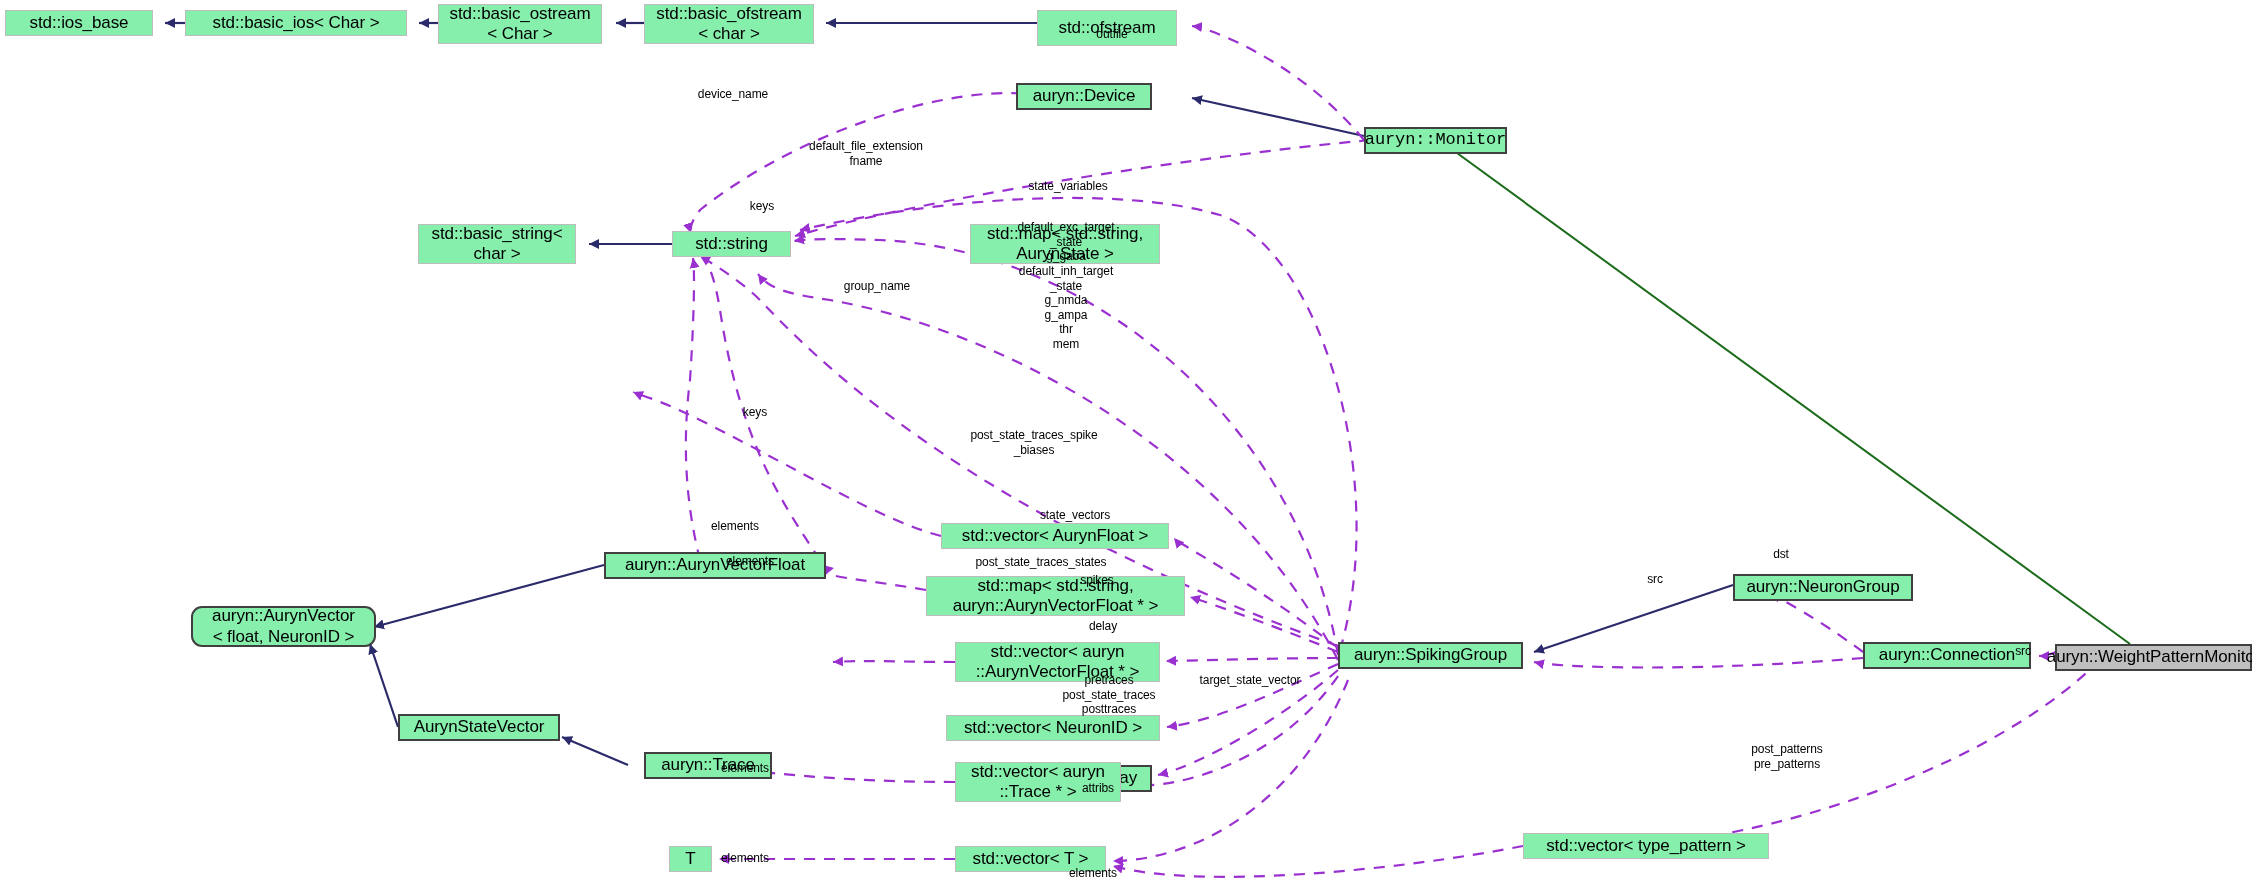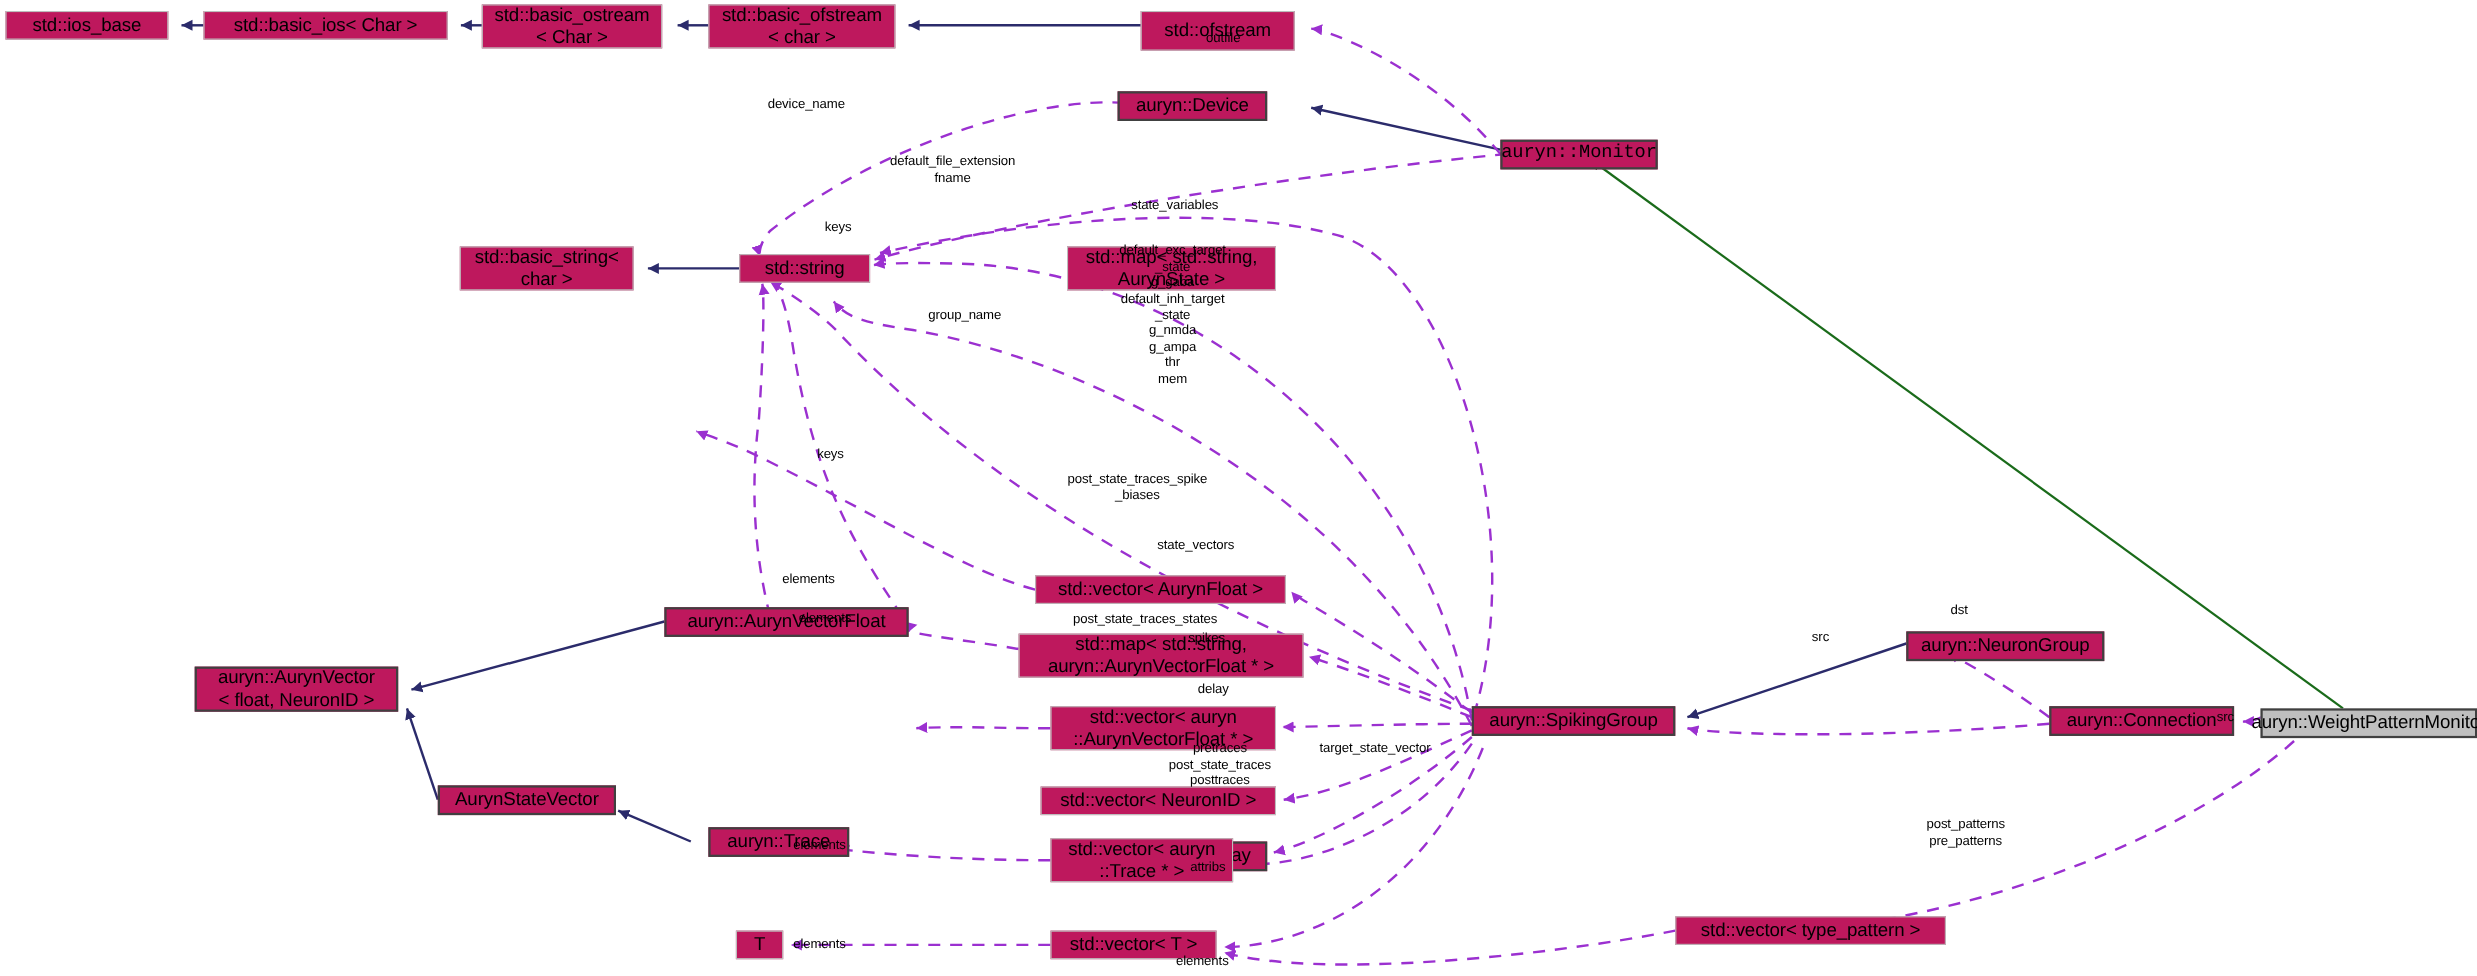--- a/index.html
+++ b/index.html
@@ -18,21 +18,21 @@
   svg.edges {
     position: absolute;
     left: 0; top: 0;
     width: 2252px;
     height: 887px;
     pointer-events: none;
   }
   .node {
     position: absolute;
     box-sizing: border-box;
-    background: #be185d;
+    background: #86efac;
     border: 1px solid #bdbdbd;
     color: #000000;
     font-size: 17px;
     line-height: 1.18;
     text-align: center;
     display: flex;
     align-items: center;
     justify-content: center;
     white-space: pre;
     letter-spacing: -0.1px;
@@ -141,21 +141,21 @@
       <div class="node" style="left: 970px; top: 224px; width: 190px; height: 40px;">std::map&lt; std::string,
 AurynState &gt;</div>
       <div class="node" style="left: 941px; top: 523px; width: 228px; height: 26px;">std::vector&lt; AurynFloat &gt;</div>
       <div class="node" style="left: 926px; top: 576px; width: 259px; height: 40px;">std::map&lt; std::string,
 auryn::AurynVectorFloat * &gt;</div>
       <div class="node" style="left: 955px; top: 642px; width: 205px; height: 40px;">std::vector&lt; auryn
 ::AurynVectorFloat * &gt;</div>
       <div class="node" style="left: 946px; top: 715px; width: 214px; height: 26px;">std::vector&lt; NeuronID &gt;</div>
       <div class="node auryn" style="left: 986px; top: 765px; width: 166px; height: 27px;">auryn::SpikeDelay</div>
       <div class="node auryn" style="left: 604px; top: 552px; width: 222px; height: 27px;">auryn::AurynVectorFloat</div>
-      <div class="node auryn" style="left: 177px; top: 606px; width: 185px; height: 41px;">auryn::AurynVector
+      <div class="node auryn" style="left: 191px; top: 606px; width: 185px; height: 41px; border-radius: 11px;">auryn::AurynVector
 &lt; float, NeuronID &gt;</div>
       <div class="node auryn" style="left: 398px; top: 714px; width: 162px; height: 27px;">AurynStateVector</div>
       <div class="node auryn" style="left: 628px; top: 752px; width: 128px; height: 27px; margin-left: 16px;">auryn::Trace</div>
       <div class="node" style="left: 955px; top: 762px; width: 166px; height: 40px;">std::vector&lt; auryn
 ::Trace * &gt;</div>
       <div class="node" style="left: 669px; top: 846px; width: 43px; height: 26px;">T</div>
       <div class="node" style="left: 955px; top: 846px; width: 151px; height: 26px;">std::vector&lt; T &gt;</div>
       <div class="node" style="left: 1523px; top: 833px; width: 246px; height: 26px;">std::vector&lt; type_pattern &gt;</div>
       <div class="node auryn" style="left: 1338px; top: 642px; width: 185px; height: 27px;">auryn::SpikingGroup</div>
       <div class="node auryn" style="left: 1733px; top: 574px; width: 180px; height: 27px;">auryn::NeuronGroup</div>
@@ -176,21 +176,21 @@
 _state
 g_nmda
 g_ampa
 thr
 mem</div>
       <div class="edge-label" style="left: 877px; top: 279px; transform: translateX(-50%);">group_name</div>
       <div class="edge-label" style="left: 755px; top: 405px; transform: translateX(-50%);">keys</div>
       <div class="edge-label" style="left: 1034px; top: 428px; transform: translateX(-50%);">post_state_traces_spike
 _biases</div>
       <div class="edge-label" style="left: 735px; top: 519px; transform: translateX(-50%);">elements</div>
-      <div class="edge-label" style="left: 1075px; top: 488px; transform: translateX(-50%); margin-left: 12px;">state_vectors</div>
+      <div class="edge-label" style="left: 1075px; top: 508px; transform: translateX(-50%);">state_vectors</div>
       <div class="edge-label" style="left: 750px; top: 554px; transform: translateX(-50%);">elements</div>
       <div class="edge-label" style="left: 1041px; top: 555px; transform: translateX(-50%);">post_state_traces_states</div>
       <div class="edge-label" style="left: 1097px; top: 573px; transform: translateX(-50%);">spikes</div>
       <div class="edge-label" style="left: 1103px; top: 619px; transform: translateX(-50%);">delay</div>
       <div class="edge-label" style="left: 1109px; top: 673px; transform: translateX(-50%);">pretraces
 post_state_traces
 posttraces</div>
       <div class="edge-label" style="left: 1250px; top: 673px; transform: translateX(-50%);">target_state_vector</div>
       <div class="edge-label" style="left: 745px; top: 761px; transform: translateX(-50%);">elements</div>
       <div class="edge-label" style="left: 1098px; top: 781px; transform: translateX(-50%);">attribs</div>

